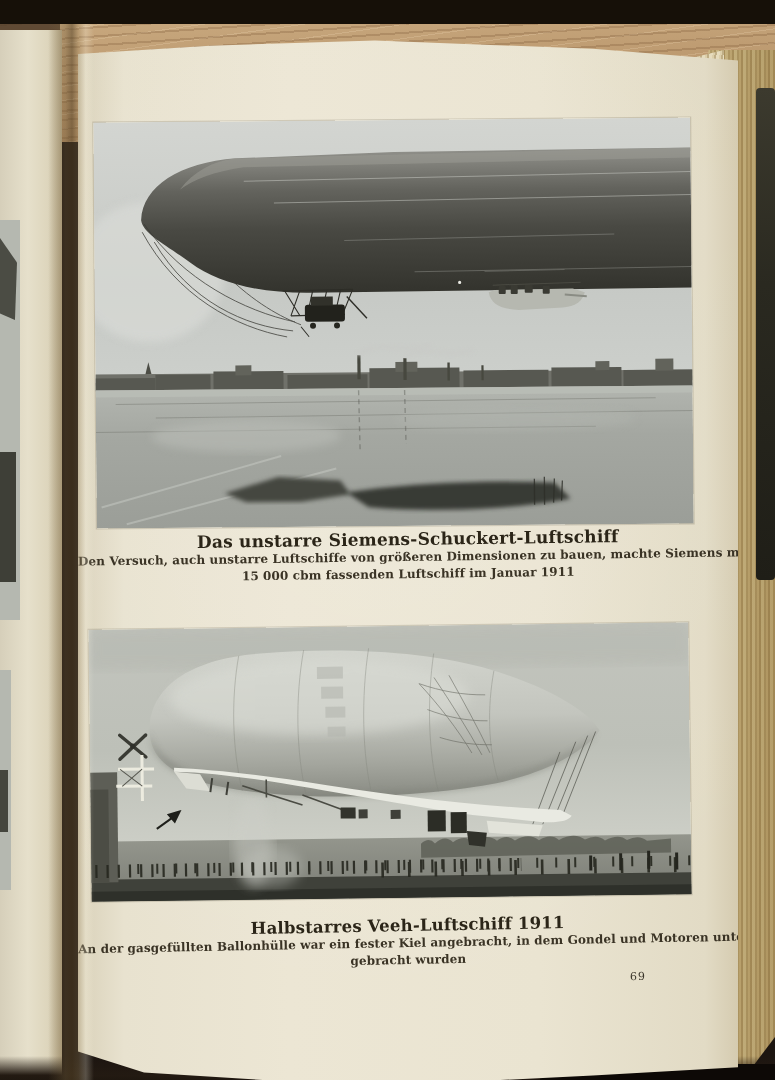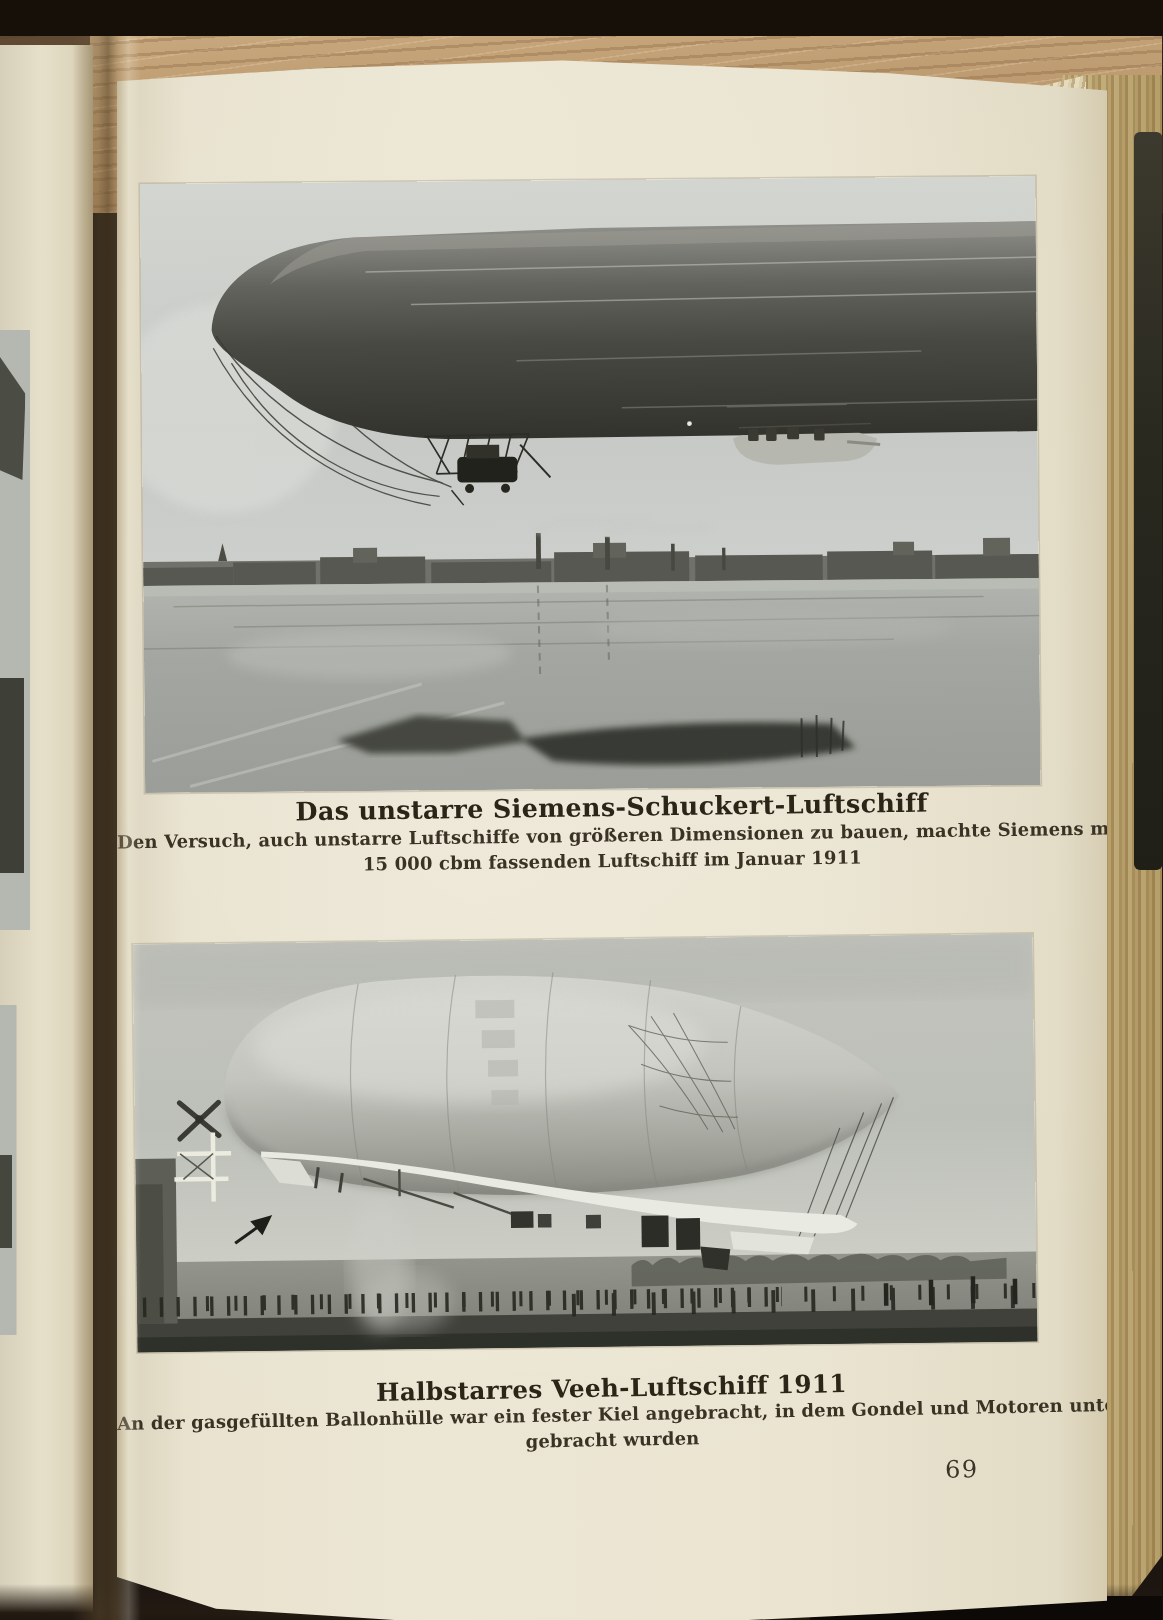--- a/index.html
+++ b/index.html
@@ -56,21 +56,21 @@
   .photo{box-shadow:0 0 0 1px rgba(120,112,90,.25);}
   .photo svg{display:block;}
 
   
   .cap{left:0;width:660px;text-align:center;color:#342d20;}
   .cap-title{font-weight:bold;font-size:17px;letter-spacing:.2px;color:#2b2518;white-space:nowrap;}
   .cap-line{font-size:12px;font-weight:bold;letter-spacing:.1px;color:#3a3325;white-space:nowrap;line-height:17px;}
   .cap1{top:497px;transform:rotate(-0.8deg);}
   .cap2{top:884px;transform:rotate(-1.1deg);}
   .cap2 .cap-title{font-size:16.5px;}
-  .pageno{left:552px;top:938px;font-size:16px;color:#3a352a;transform:rotate(-1deg);letter-spacing:1px;}
+  .pageno{left:552px;top:938px;font-size:11px;color:#3a352a;transform:rotate(-1deg);letter-spacing:1px;}
 </style>
 </head>
 <body>
 
 <div class="stage">
 
   <div class="abs wood"></div>
   <div class="abs wood-dark-corner"></div>
 
   <div class="abs right-pages"></div>

